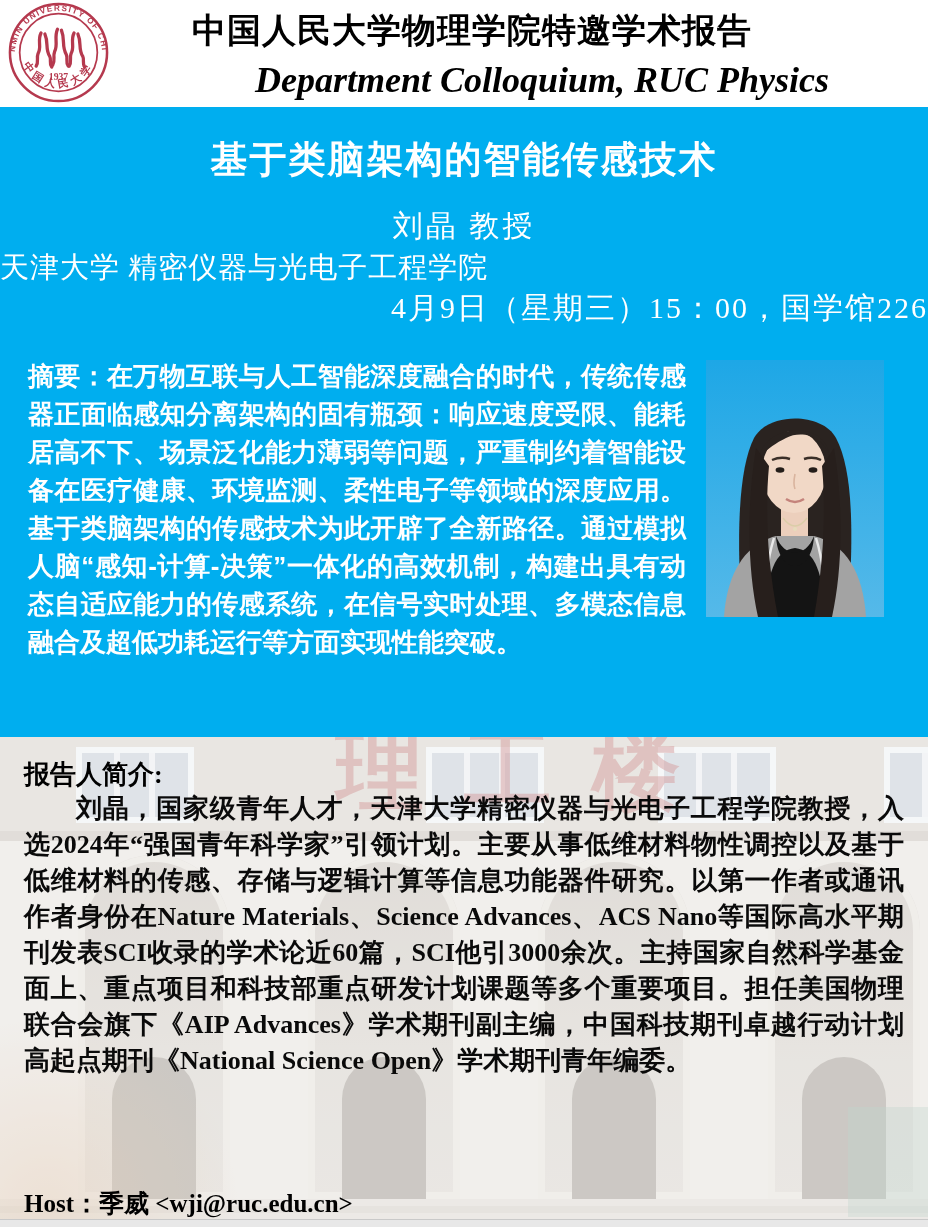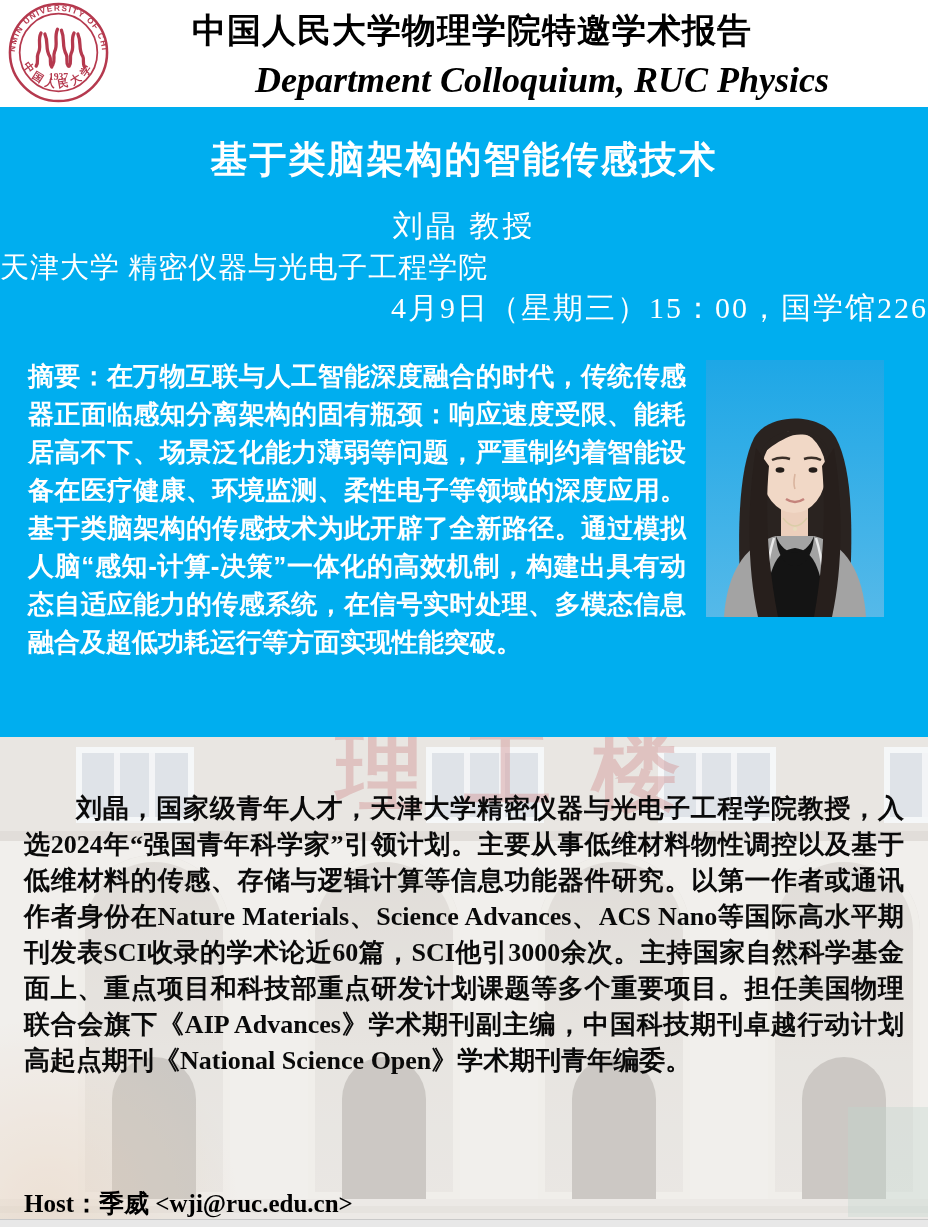--- a/index.html
+++ b/index.html
@@ -152,18 +152,19 @@
       <div class="bdoor" style="left:112px"></div>
       <div class="bdoor" style="left:342px"></div>
       <div class="bdoor" style="left:572px"></div>
       <div class="bdoor" style="left:802px"></div>
       <div class="bsteps"></div>
       <div class="btint-left"></div>
       <div class="btint-right"></div>
       <div class="bwash"></div>
     </div>
 
+    <div class="bio-heading">报告人简介:</div>
     <div class="bio-text">刘晶，国家级青年人才，天津大学精密仪器与光电子工程学院教授，入选2024年“强国青年科学家”引领计划。主要从事低维材料物性调控以及基于低维材料的传感、存储与逻辑计算等信息功能器件研究。以第一作者或通讯作者身份在Nature Materials、Science Advances、ACS Nano等国际高水平期刊发表SCI收录的学术论近60篇，SCI他引3000余次。主持国家自然科学基金面上、重点项目和科技部重点研发计划课题等多个重要项目。担任美国物理联合会旗下《AIP Advances》学术期刊副主编，中国科技期刊卓越行动计划高起点期刊《National Science Open》学术期刊青年编委。</div>
     <div class="host">Host：季威 &lt;wji@ruc.edu.cn&gt;</div>
     <div class="gray-strip"></div>
   </div>
 
 </div>
 
 </body></html>

